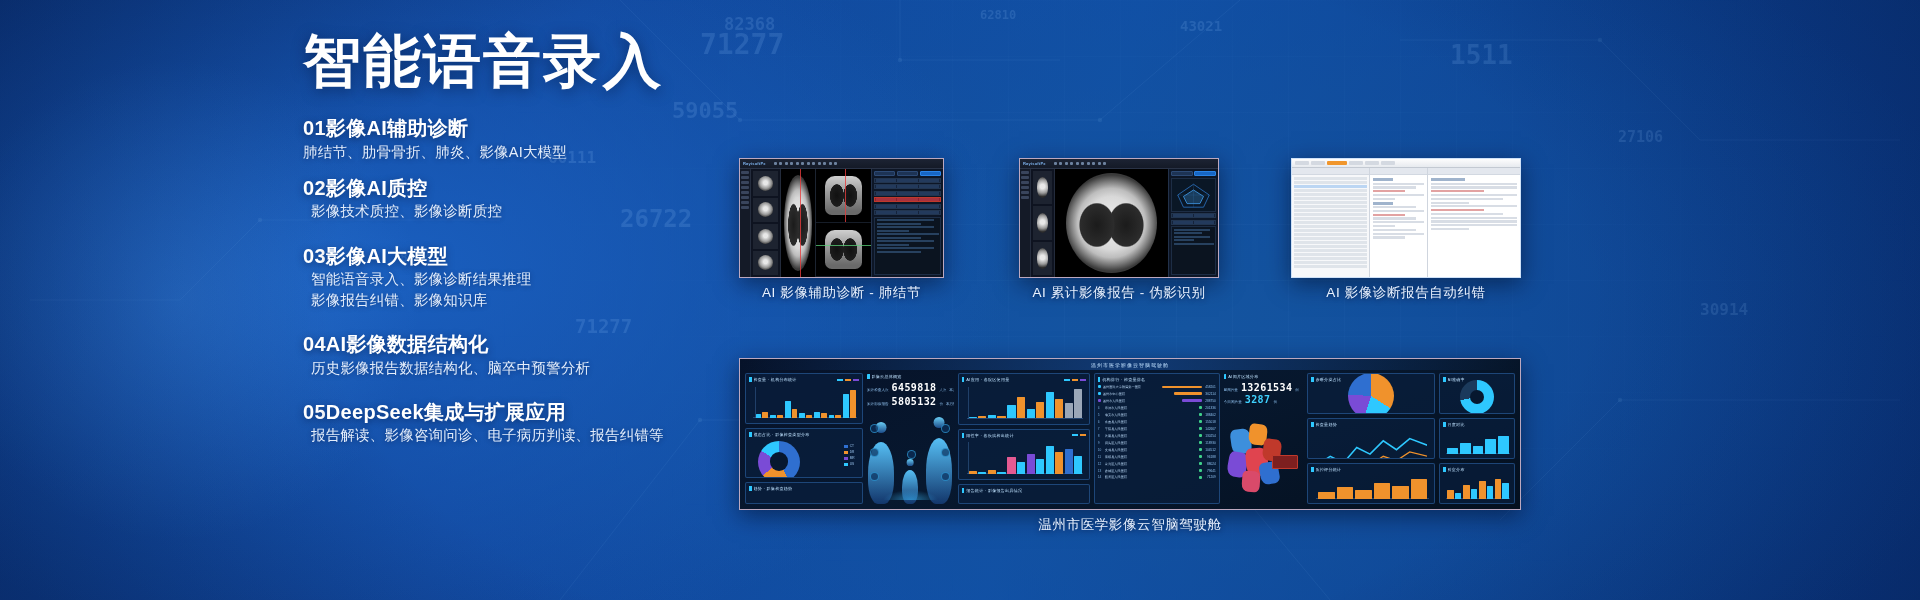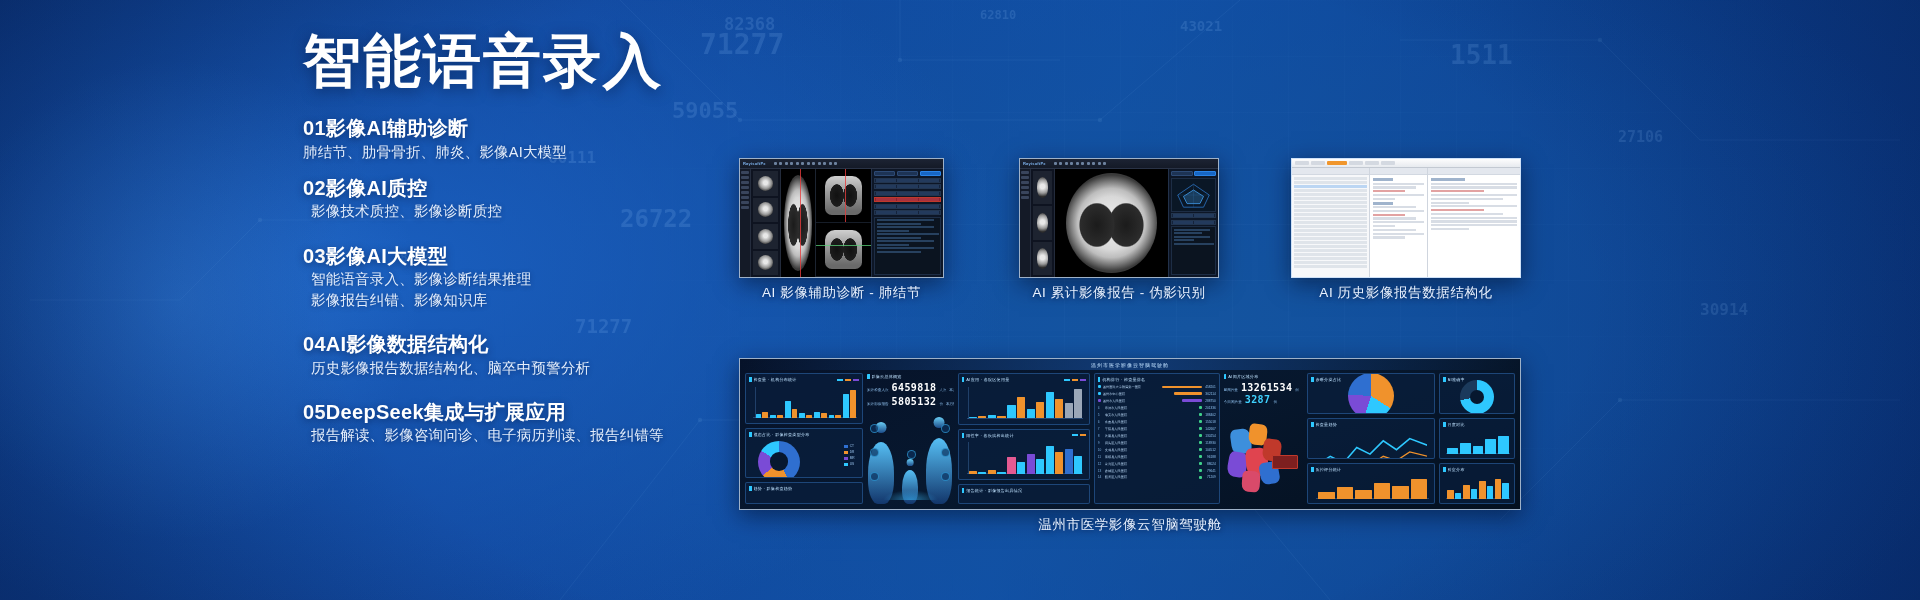--- a/index.html
+++ b/index.html
@@ -84,21 +84,21 @@
   .feat-2 { margin-top:4px; }
   .feat-3 { margin-top:20px; }
   .feat-4 { margin-top:20px; }
   .feat-5 { margin-top:20px; }
 
   
   .shot { position:absolute; }
   .shot .frame {
     width:100%; height:100%;
     border:1px solid rgba(190,215,245,.75);
-    background:#404040;
+    background:#b91c1c;
     box-shadow:0 6px 22px rgba(0,12,40,.55);
     overflow:hidden;
     position:relative;
   }
   .caption {
     position:absolute; left:0; width:100%;
     text-align:center; color:#e9f2ff; font-size:13.5px;
     letter-spacing:.6px; white-space:nowrap;
     text-shadow:0 1px 5px rgba(0,16,52,.6);
   }
@@ -618,21 +618,21 @@
             <s class="w8"></s>
             <s class="w9"></s>
             <s class="w7"></s>
             <s class="w9"></s>
             <s class="w4"></s>
           </div>
         </div>
       </div>
     </div>
   </div>
-  <div class="caption" style="top:126px;">AI 历史影像报告数据结构化</div>
+  <div class="caption" style="top:126px;">AI 影像诊断报告自动纠错</div>
 </div>
 
 <div class="shot" style="left:739px; top:358px; width:782px; height:152px;">
   <div class="frame">
     <div class="dash">
 
       <div class="dash-title">温州市医学影像云智脑驾驶舱</div>
 
       <div class="dash-grid">
 

